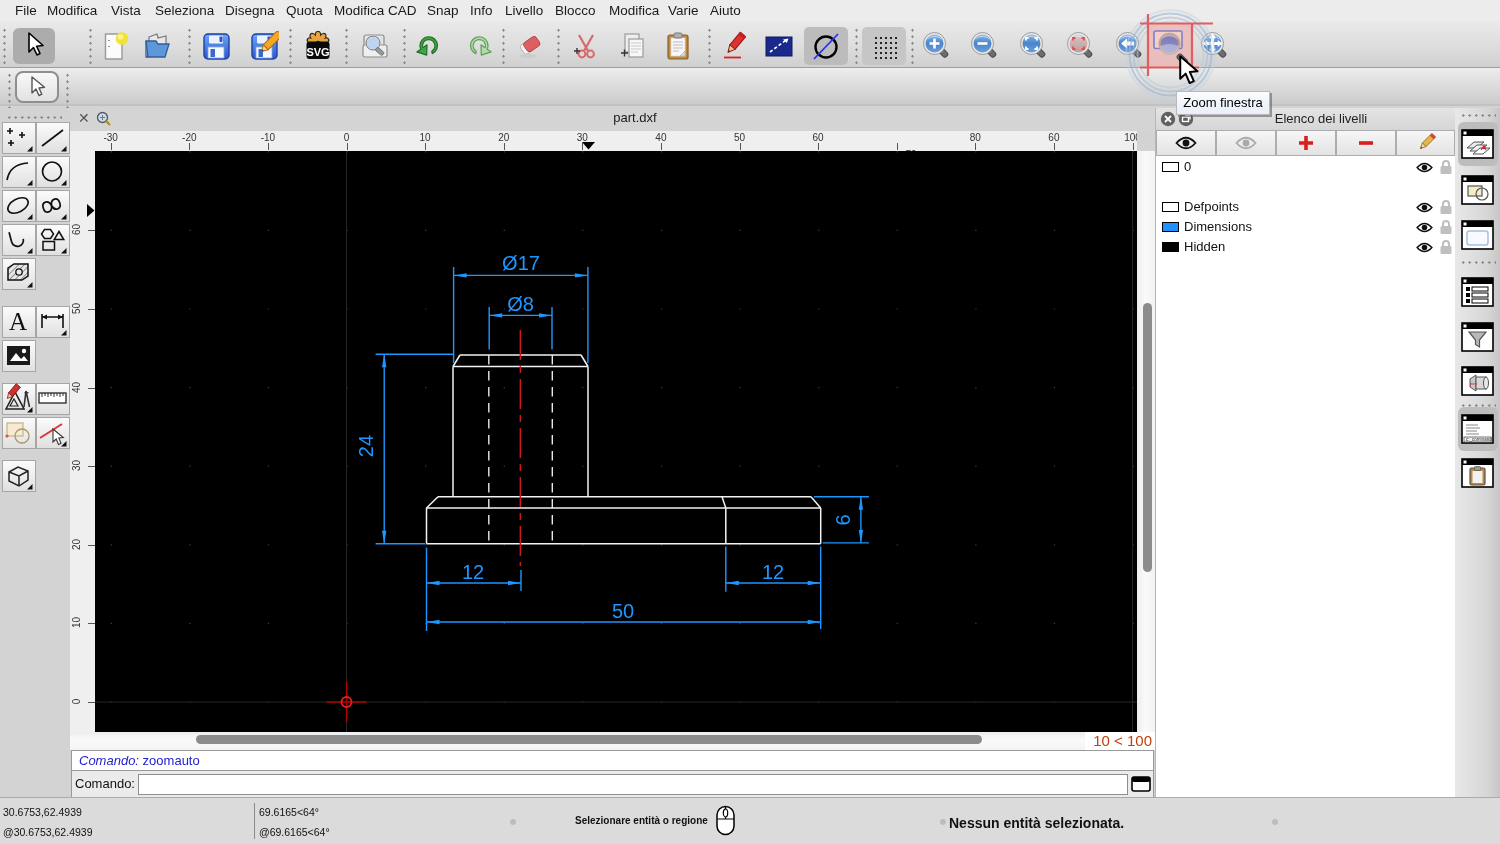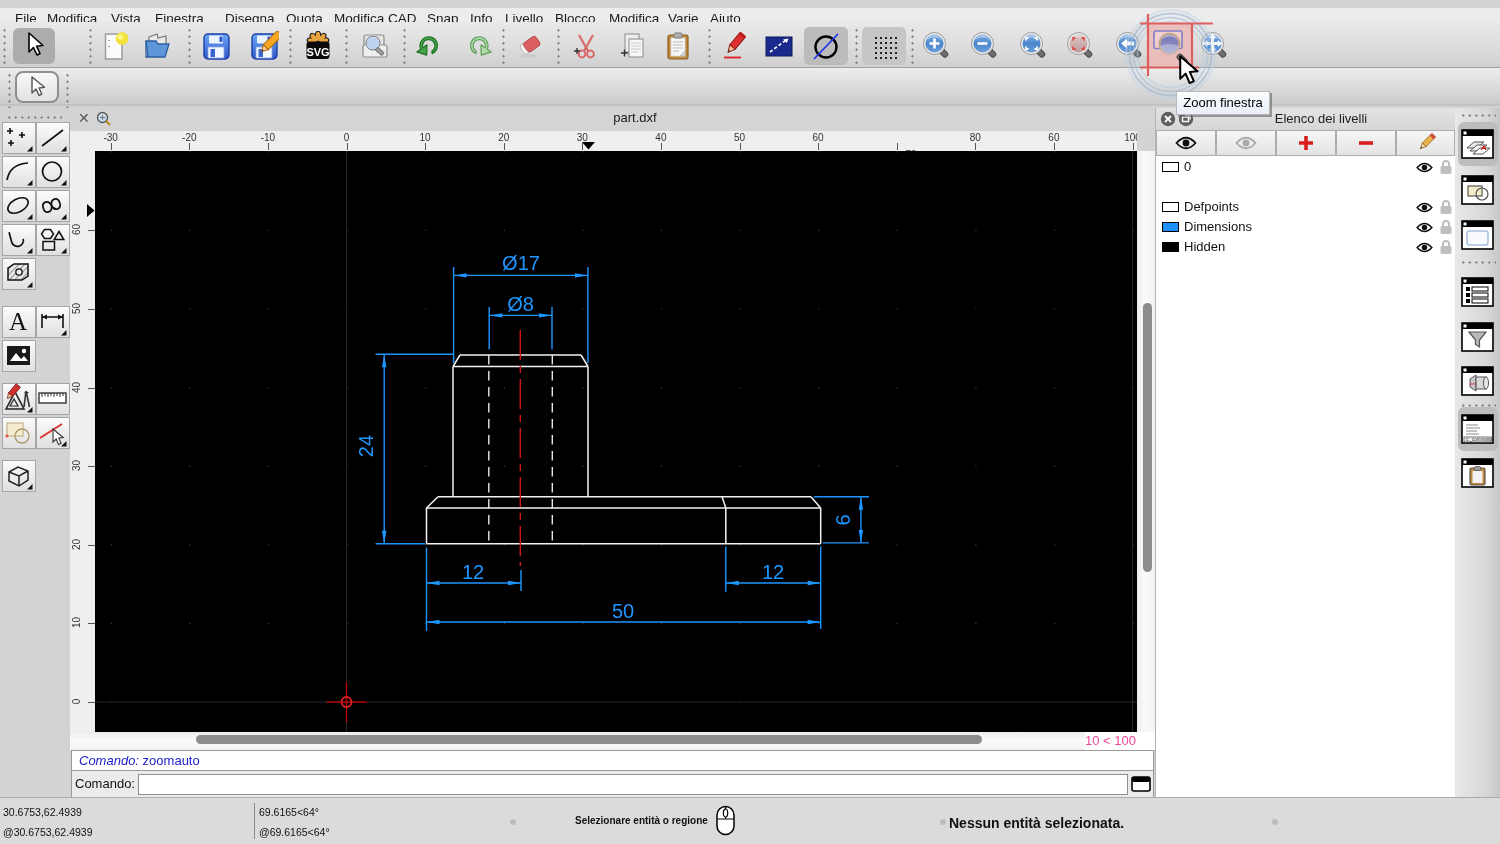--- a/index.html
+++ b/index.html
@@ -1,19 +1,19 @@
 <!DOCTYPE html>
 <html><head><meta charset="utf-8">
 <style>
 * { margin:0; padding:0; box-sizing:border-box; }
 html,body { width:1500px; height:844px; overflow:hidden; font-family:"Liberation Sans", sans-serif; }
 #app { position:relative; width:1500px; height:844px; background:#D3D3D3; }
 .abs { position:absolute; }
 
-#menubar { left:0; top:0; width:1500px; height:22px; background:#ECECEC; color:#1A1A1A; font-size:13.5px; line-height:22px; white-space:nowrap;margin-top:8px; }
+#menubar { left:0; top:0; width:1500px; height:22px; background:#ECECEC; color:#1A1A1A; font-size:13.5px; line-height:22px; white-space:nowrap; }
 #menubar span { position:absolute; top:0; }
 
 #toolbar { left:0; top:22px; width:1500px; height:46px; background:linear-gradient(180deg,#E9E9E9 0%,#DDDDDD 55%,#D0D0D0 100%); border-bottom:1px solid #9E9E9E; }
 .vdots { position:absolute; top:5px; width:3px; height:38px;
   background-image:radial-gradient(circle, #878787 1.1px, transparent 1.2px); background-size:3px 6.5px; background-repeat:repeat-y; }
 
 #row2 { left:0; top:68px; width:1500px; height:38px; background:linear-gradient(180deg,#EDEDED,#CBCBCB); border-bottom:2px solid #C2C2C2; }
 
 #ldock { left:0; top:108px; width:70px; height:689px; background:#D3D3D3; }
 .toolbtn { position:absolute; width:34px; height:32px; background:linear-gradient(180deg,#FBFBFB,#E0E0E0); border:1px solid #A6A6A6; }
@@ -44,21 +44,21 @@
 .hdots { position:absolute; height:3px; background-image:radial-gradient(circle,#878787 1.1px,transparent 1.2px); background-size:6.5px 3px; background-repeat:repeat-x; }
 
 #tooltip { left:1176px; top:91px; width:94px; height:24px; background:linear-gradient(180deg,#FAFCFE,#E9EFF8); border:1px solid #B9B9B9; box-shadow:2px 2px 0px rgba(90,90,90,0.55); font-size:13px; color:#000; text-align:center; line-height:22px; z-index:50;}
 </style></head><body>
 <div id="app">
 
 <div id="menubar" class="abs">
 <span style="left:15px">File</span>
 <span style="left:47px">Modifica</span>
 <span style="left:111px">Vista</span>
-<span style="left:155px">Finestra</span>
+<span style="left:155px">Seleziona</span>
 <span style="left:225px">Disegna</span>
 <span style="left:286px">Quota</span>
 <span style="left:334px">Modifica CAD</span>
 <span style="left:427px">Snap</span>
 <span style="left:470px">Info</span>
 <span style="left:505px">Livello</span>
 <span style="left:555px">Blocco</span>
 <span style="left:609px">Modifica</span>
 <span style="left:668px">Varie</span>
 <span style="left:710px">Aiuto</span>
@@ -576,21 +576,21 @@
         <text x="378" y="429" font-family="Liberation Sans" font-size="20px" fill="#1E96FF" text-anchor="middle">12</text>
         <text x="678" y="429" font-family="Liberation Sans" font-size="20px" fill="#1E96FF" text-anchor="middle">12</text>
         <text x="528" y="468" font-family="Liberation Sans" font-size="20px" fill="#1E96FF" text-anchor="middle">50</text>
       </g>
     </svg>
 <div id="vscroll" class="abs">
       <div class="abs" style="left:6px;top:152px;width:9px;height:269px;background:#8C8C8C;border-radius:5px"></div>
     </div>
 <div id="hscrollwrap" class="abs">
       <div class="abs" style="left:126px;top:3px;width:786px;height:9px;background:#8C8C8C;border-radius:5px"></div>
-      <div class="abs" style="left:1015px;top:0;width:70px;height:18px;background:#FFF;font-size:13px;color:#ec4899;text-align:left;line-height:17px;padding-right:3px">10 &lt; 100</div>
+      <div class="abs" style="left:1015px;top:0;width:70px;height:18px;background:#FFF;font-size:15px;color:#c2410c;text-align:right;line-height:17px;padding-right:3px">10 &lt; 100</div>
     </div>
 <div id="histbox" class="abs"><span style="font-style:italic;margin-left:7px">Comando:</span> <span>zoomauto</span></div>
 <div id="inputrow" class="abs">
       <span class="abs" style="left:3px;top:5px;font-size:13px;color:#111">Comando:</span>
     </div>
 <div id="inputbox" class="abs"></div>
 <svg class="abs" style="left:1131px;top:776px" width="20" height="16" viewBox="0 0 20 16">
       <rect x="1" y="1" width="18" height="14" rx="2" fill="#FFF" stroke="#000" stroke-width="1.6"></rect>
       <rect x="1" y="1" width="18" height="5" rx="2" fill="#000"></rect>
     </svg>

